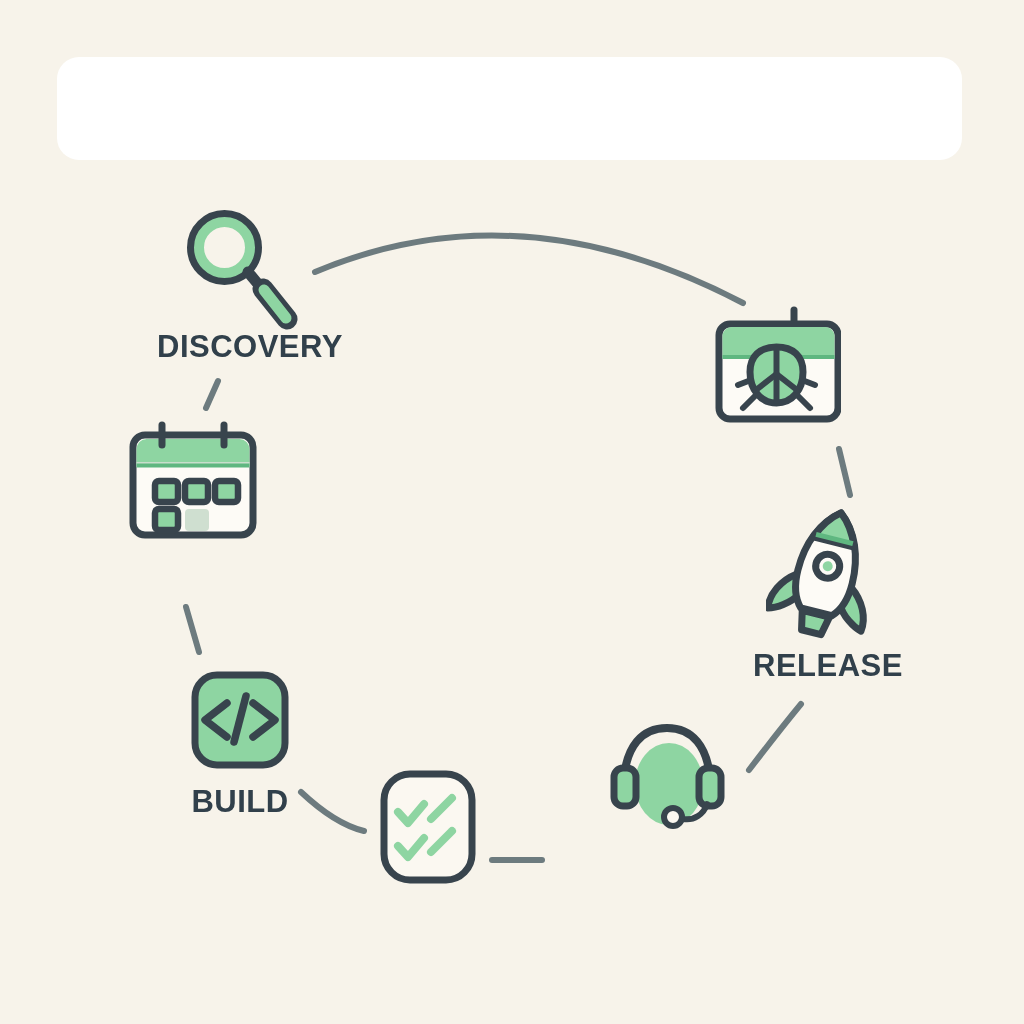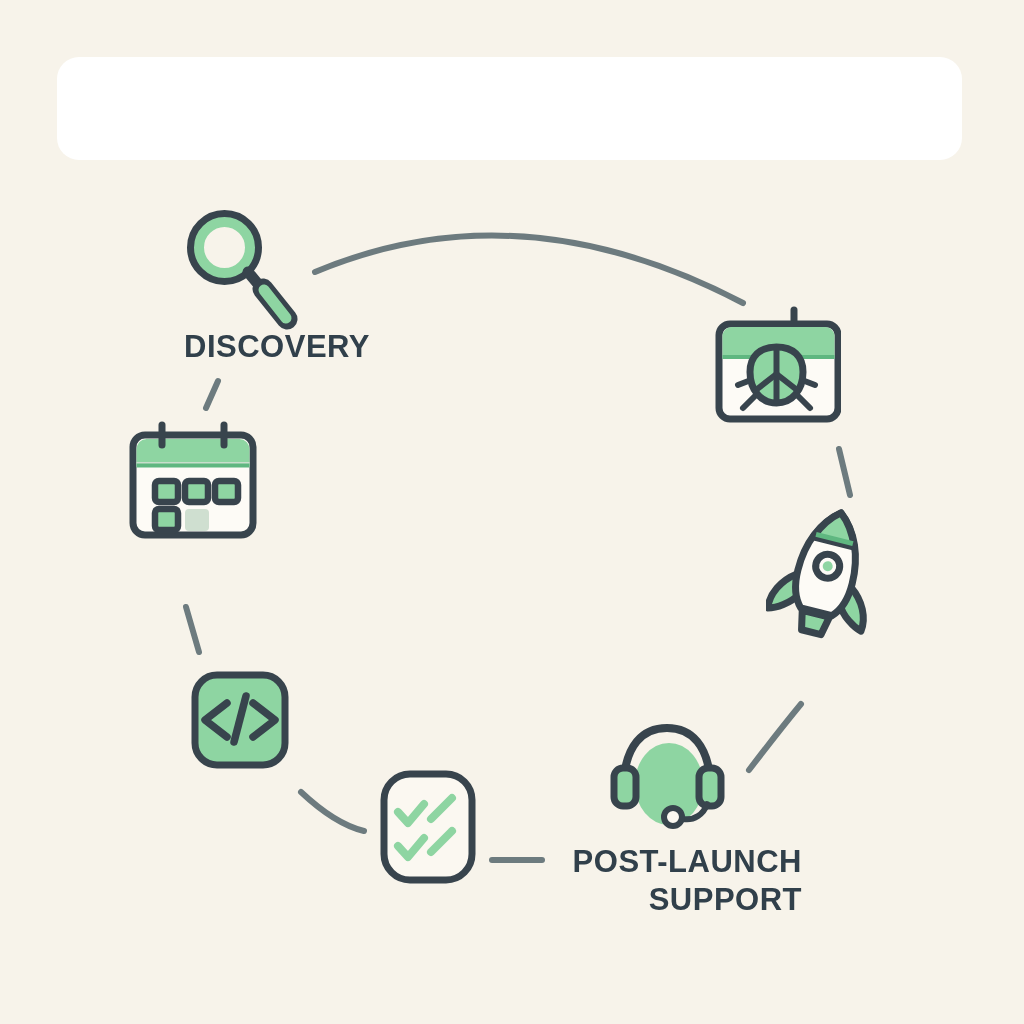--- a/index.html
+++ b/index.html
@@ -7,21 +7,21 @@
     --connector:#6d7b7f; --green:#8ed5a2; --green-dark:#5fb780;
     --green-pale:#cfdfd0; --surface:#fbf8f1;
   }
   *{margin:0;padding:0;box-sizing:border-box}
   html,body{width:1024px;height:1024px}
   body{background:var(--background);font-family:"Liberation Sans",sans-serif;position:relative;overflow:hidden}
   .stage{position:absolute;inset:0}
   .banner{position:absolute;left:57px;top:57px;width:905px;height:103px;background:var(--banner);border-radius:22px}
   .connectors{position:absolute;left:0;top:0;width:1024px;height:1024px;pointer-events:none}
   .node-icon{position:absolute}
-  .node-label{position:absolute;font-weight:700;font-size:31px;letter-spacing:.5px;color:var(--text);text-align:right;line-height:38px}
+  .node-label{position:absolute;font-weight:700;font-size:31px;letter-spacing:.5px;color:var(--text);text-align:center;line-height:38px}
   
   .f-green{fill:var(--green)} .f-pale{fill:var(--green-pale)} .f-surface{fill:var(--surface)}
   .f-white{fill:#fdfbf6} .f-none{fill:none}
   .s-dark{stroke:var(--outline)} .s-green{stroke:var(--green)} .s-gdark{stroke:var(--green-dark)}
   .s-conn{stroke:var(--connector)}
   .rc{stroke-linecap:round;stroke-linejoin:round}
 </style>
 </head>
 <body>
 
@@ -61,51 +61,52 @@
     <rect class="f-green s-dark rc" stroke-width="6.5" x="29" y="88" width="23" height="21" rx="4"></rect>
     <rect class="f-pale" x="59" y="88" width="24" height="22" rx="4"></rect>
   </svg>
 
   <svg class="node-icon" style="left:190px;top:670px" width="100" height="100" viewBox="0 0 100 100">
     <rect class="f-green s-dark rc" stroke-width="7" x="5" y="5" width="90" height="90" rx="22"></rect>
     <path class="f-none s-dark rc" stroke-width="7.5" d="M37,33 L15,50 L37,67"></path>
     <path class="f-none s-dark rc" stroke-width="7.5" d="M63,33 L85,50 L63,67"></path>
     <line class="s-dark rc" stroke-width="7.5" x1="56" y1="26" x2="44" y2="72"></line>
   </svg>
+  <div class="node-label" style="left:150px;top:783px;width:180px">BUILD</div>
 
   <svg class="node-icon" style="left:379px;top:769px" width="98" height="116" viewBox="0 0 98 116">
     <rect class="f-surface s-dark rc" stroke-width="7" x="5" y="5" width="88" height="106" rx="26"></rect>
     <path class="f-none s-green rc" stroke-width="8" d="M19,43 l10,11 l16,-19"></path>
     <line class="s-green rc" stroke-width="8" x1="73" y1="29" x2="52" y2="50"></line>
     <path class="f-none s-green rc" stroke-width="8" d="M19,77 l10,11 l16,-19"></path>
     <line class="s-green rc" stroke-width="8" x1="73" y1="62" x2="52" y2="83"></line>
   </svg>
 
   <svg class="node-icon" style="left:606px;top:720px" width="122" height="118" viewBox="0 0 122 118">
     <ellipse class="f-green" cx="63" cy="64" rx="34" ry="41"></ellipse>
     <path class="f-none s-dark rc" stroke-width="8" d="M17,74 C17,22 39,8 61,8 C83,8 105,22 105,74"></path>
     <rect class="f-green s-dark rc" stroke-width="7" x="8" y="48" width="22" height="38" rx="9"></rect>
     <rect class="f-green s-dark rc" stroke-width="7" x="93" y="48" width="22" height="38" rx="9"></rect>
     <path class="f-none s-dark rc" stroke-width="6" d="M77,99 C88,101 98,94 101,84"></path>
     <circle class="f-surface s-dark" stroke-width="6" cx="67" cy="97" r="9"></circle>
   </svg>
-  <div class="node-label" style="left:552px;top:843px;width:250px">POST-LAUNCH SUPPORT</div>
 
   <svg class="node-icon" style="left:766px;top:503px" width="132" height="140" viewBox="0 0 132 140">
     <g transform="rotate(14 60 70)">
       <path class="f-green s-dark rc" stroke-width="7" d="M32,78 C18,88 10,104 12,118 C20,116 33,108 39,97 Z"></path>
       <path class="f-green s-dark rc" stroke-width="7" d="M88,78 C102,88 110,104 108,118 C100,116 87,108 81,97 Z"></path>
       <path class="f-white s-dark rc" stroke-width="7" d="M60,8 C78,22 88,46 88,74 C88,92 82,104 76,110 L44,110 C38,104 32,92 32,74 C32,46 42,22 60,8 Z"></path>
       <path class="f-green s-dark rc" stroke-width="7" d="M60,8 C69,15 76,25 81,38 L39,38 C44,25 51,15 60,8 Z"></path>
       <line class="s-gdark" stroke-width="5" x1="41" y1="35" x2="79" y2="35"></line>
       <circle class="f-white s-dark" stroke-width="7" cx="60" cy="63" r="12"></circle>
       <circle class="f-green" cx="60" cy="63" r="5"></circle>
       <path class="f-green s-dark rc" stroke-width="7" d="M46,112 L74,112 L70,131 L50,131 Z"></path>
     </g>
   </svg>
+  <div class="node-label" style="left:728px;top:647px;width:200px">RELEASE</div>
 
   <svg class="node-icon" style="left:713px;top:306px" width="128" height="118" viewBox="0 0 128 118">
     <line class="s-dark rc" stroke-width="7" x1="81" y1="4" x2="81" y2="18"></line>
     <rect class="f-white s-dark rc" stroke-width="7" x="6" y="18" width="119" height="95" rx="11"></rect>
     <path class="f-green" d="M9.5,52 v-22 a9,9 0 0 1 9,-9 h94 a9,9 0 0 1 9,9 v22 z"></path>
     <path class="s-gdark" stroke-width="4" fill="none" d="M9.5,51 h112"></path>
     <line class="s-dark rc" stroke-width="6" x1="38" y1="74" x2="25" y2="79"></line>
     <line class="s-dark rc" stroke-width="6" x1="42" y1="90" x2="30" y2="102"></line>
     <line class="s-dark rc" stroke-width="6" x1="89" y1="74" x2="102" y2="79"></line>
     <line class="s-dark rc" stroke-width="6" x1="85" y1="90" x2="97" y2="102"></line>

